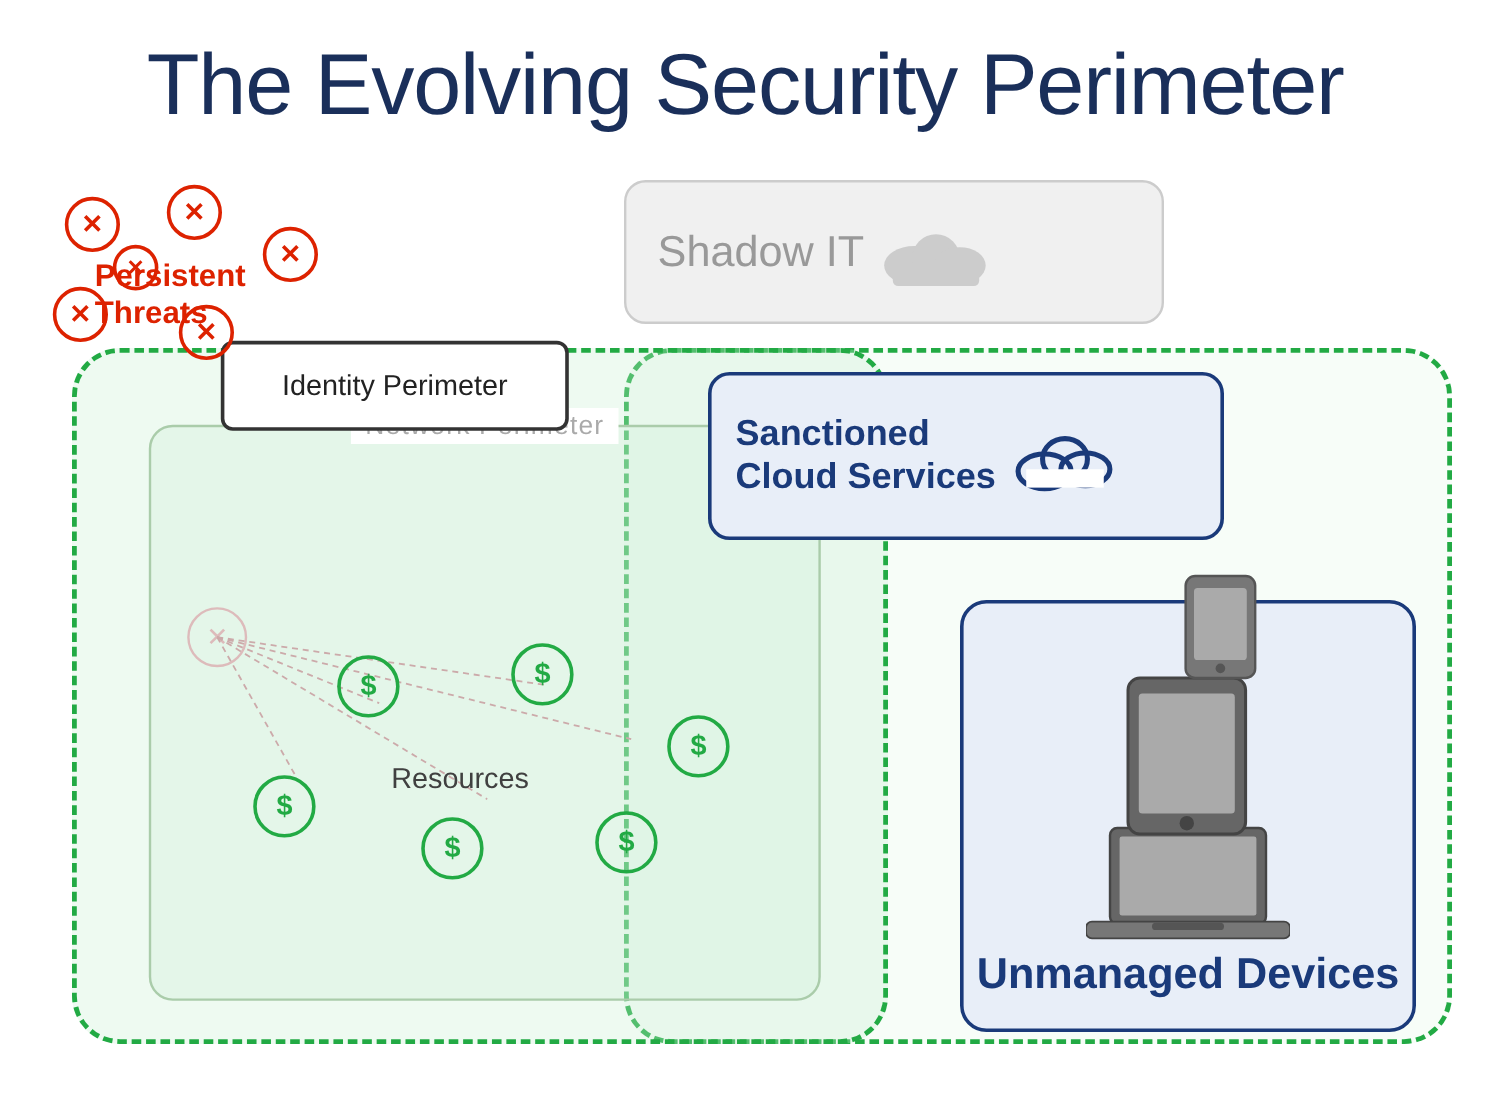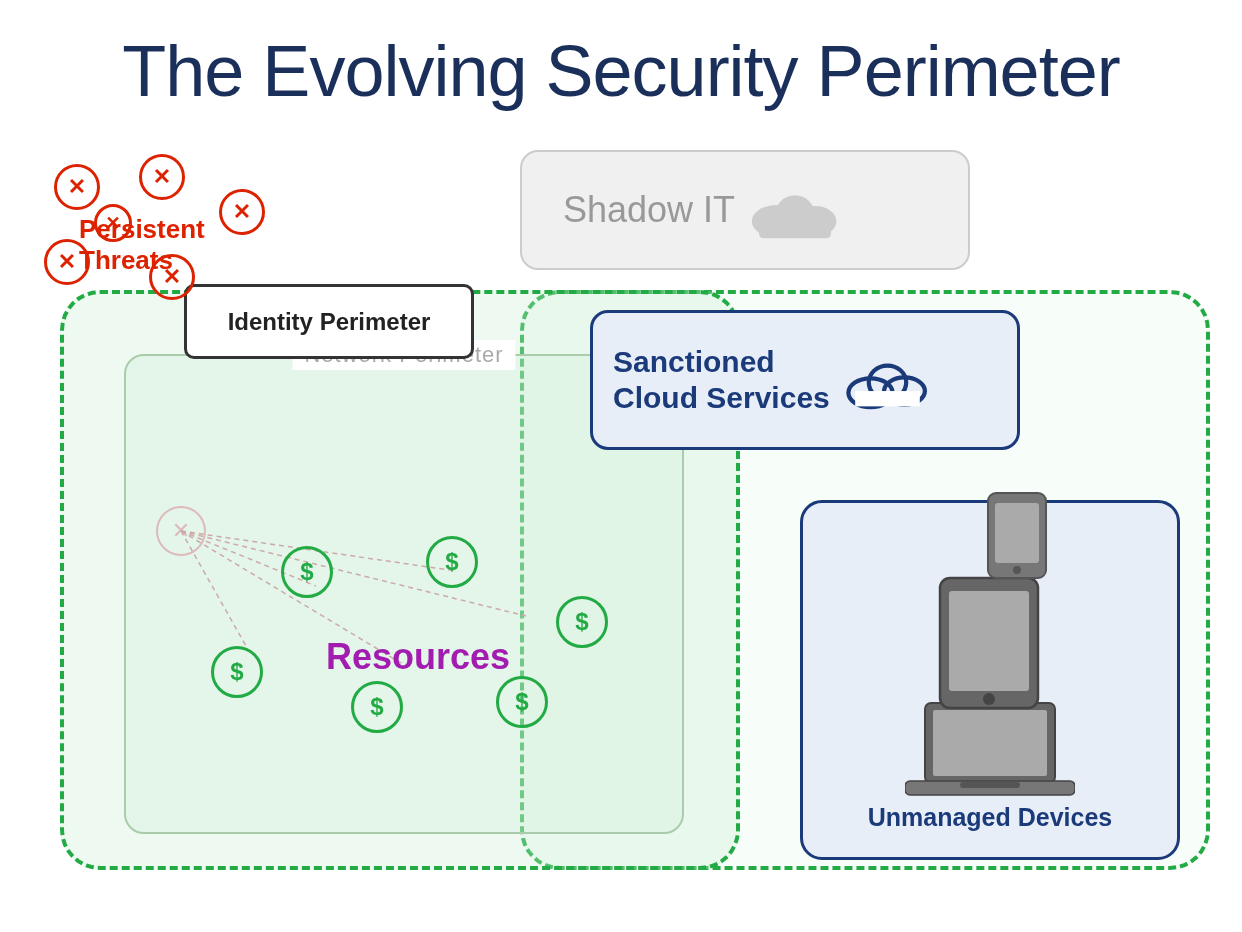--- a/index.html
+++ b/index.html
@@ -46,21 +46,21 @@
       position: absolute;
       top: 20px;
       left: 490px;
       width: 450px;
       height: 120px;
       background: #f0f0f0;
       border: 2px solid #cccccc;
       border-radius: 18px;
       display: flex;
       align-items: center;
-      padding: 15px 41px;
+      padding: 15px 26px;
       gap: 15px;
     }
 
     .shadow-it-label {
       font-size: 36px;
       color: #999999;
       font-weight: 400;
     }
 
     
@@ -104,21 +104,21 @@
       border: 3px solid #1a3a7a;
       border-radius: 22px;
       display: flex;
       flex-direction: column;
       align-items: center;
       justify-content: flex-end;
       padding-bottom: 25px;
     }
 
     .unmanaged-label {
-      font-size: 25px;
+      font-size: 36px;
       font-weight: 700;
       color: #1a3a7a;
       text-align: left;
       line-height: 1.2;
       margin-top: 4px;
     }
 
     
     .network-perimeter-box {
       position: absolute;
@@ -153,21 +153,21 @@
       border: 3px solid #333333;
       border-radius: 10px;
       background: white;
       display: flex;
       align-items: center;
       justify-content: center;
     }
 
     .identity-perimeter-label {
       font-size: 24px;
-      font-weight: 700;
+      font-weight: 400;
       color: #222222;
     }
 
     
     .persistent-threats {
       position: absolute;
       top: -140px;
       left: -30px;
       width: 280px;
       height: 200px;
@@ -211,23 +211,23 @@
       border-radius: 50%;
       display: flex;
       align-items: center;
       justify-content: center;
       color: #22aa44;
       font-weight: 700;
     }
 
     .resources-label {
       position: absolute;
-      font-size: 36px;
-      font-weight: 700;
-      color: #a21caf;
+      font-size: 24px;
+      font-weight: 400;
+      color: #404040;
     }
 
     
     .x-faded {
       position: absolute;
       width: 50px;
       height: 50px;
       border: 2px solid #ddbbbb;
       border-radius: 50%;
       display: flex;

